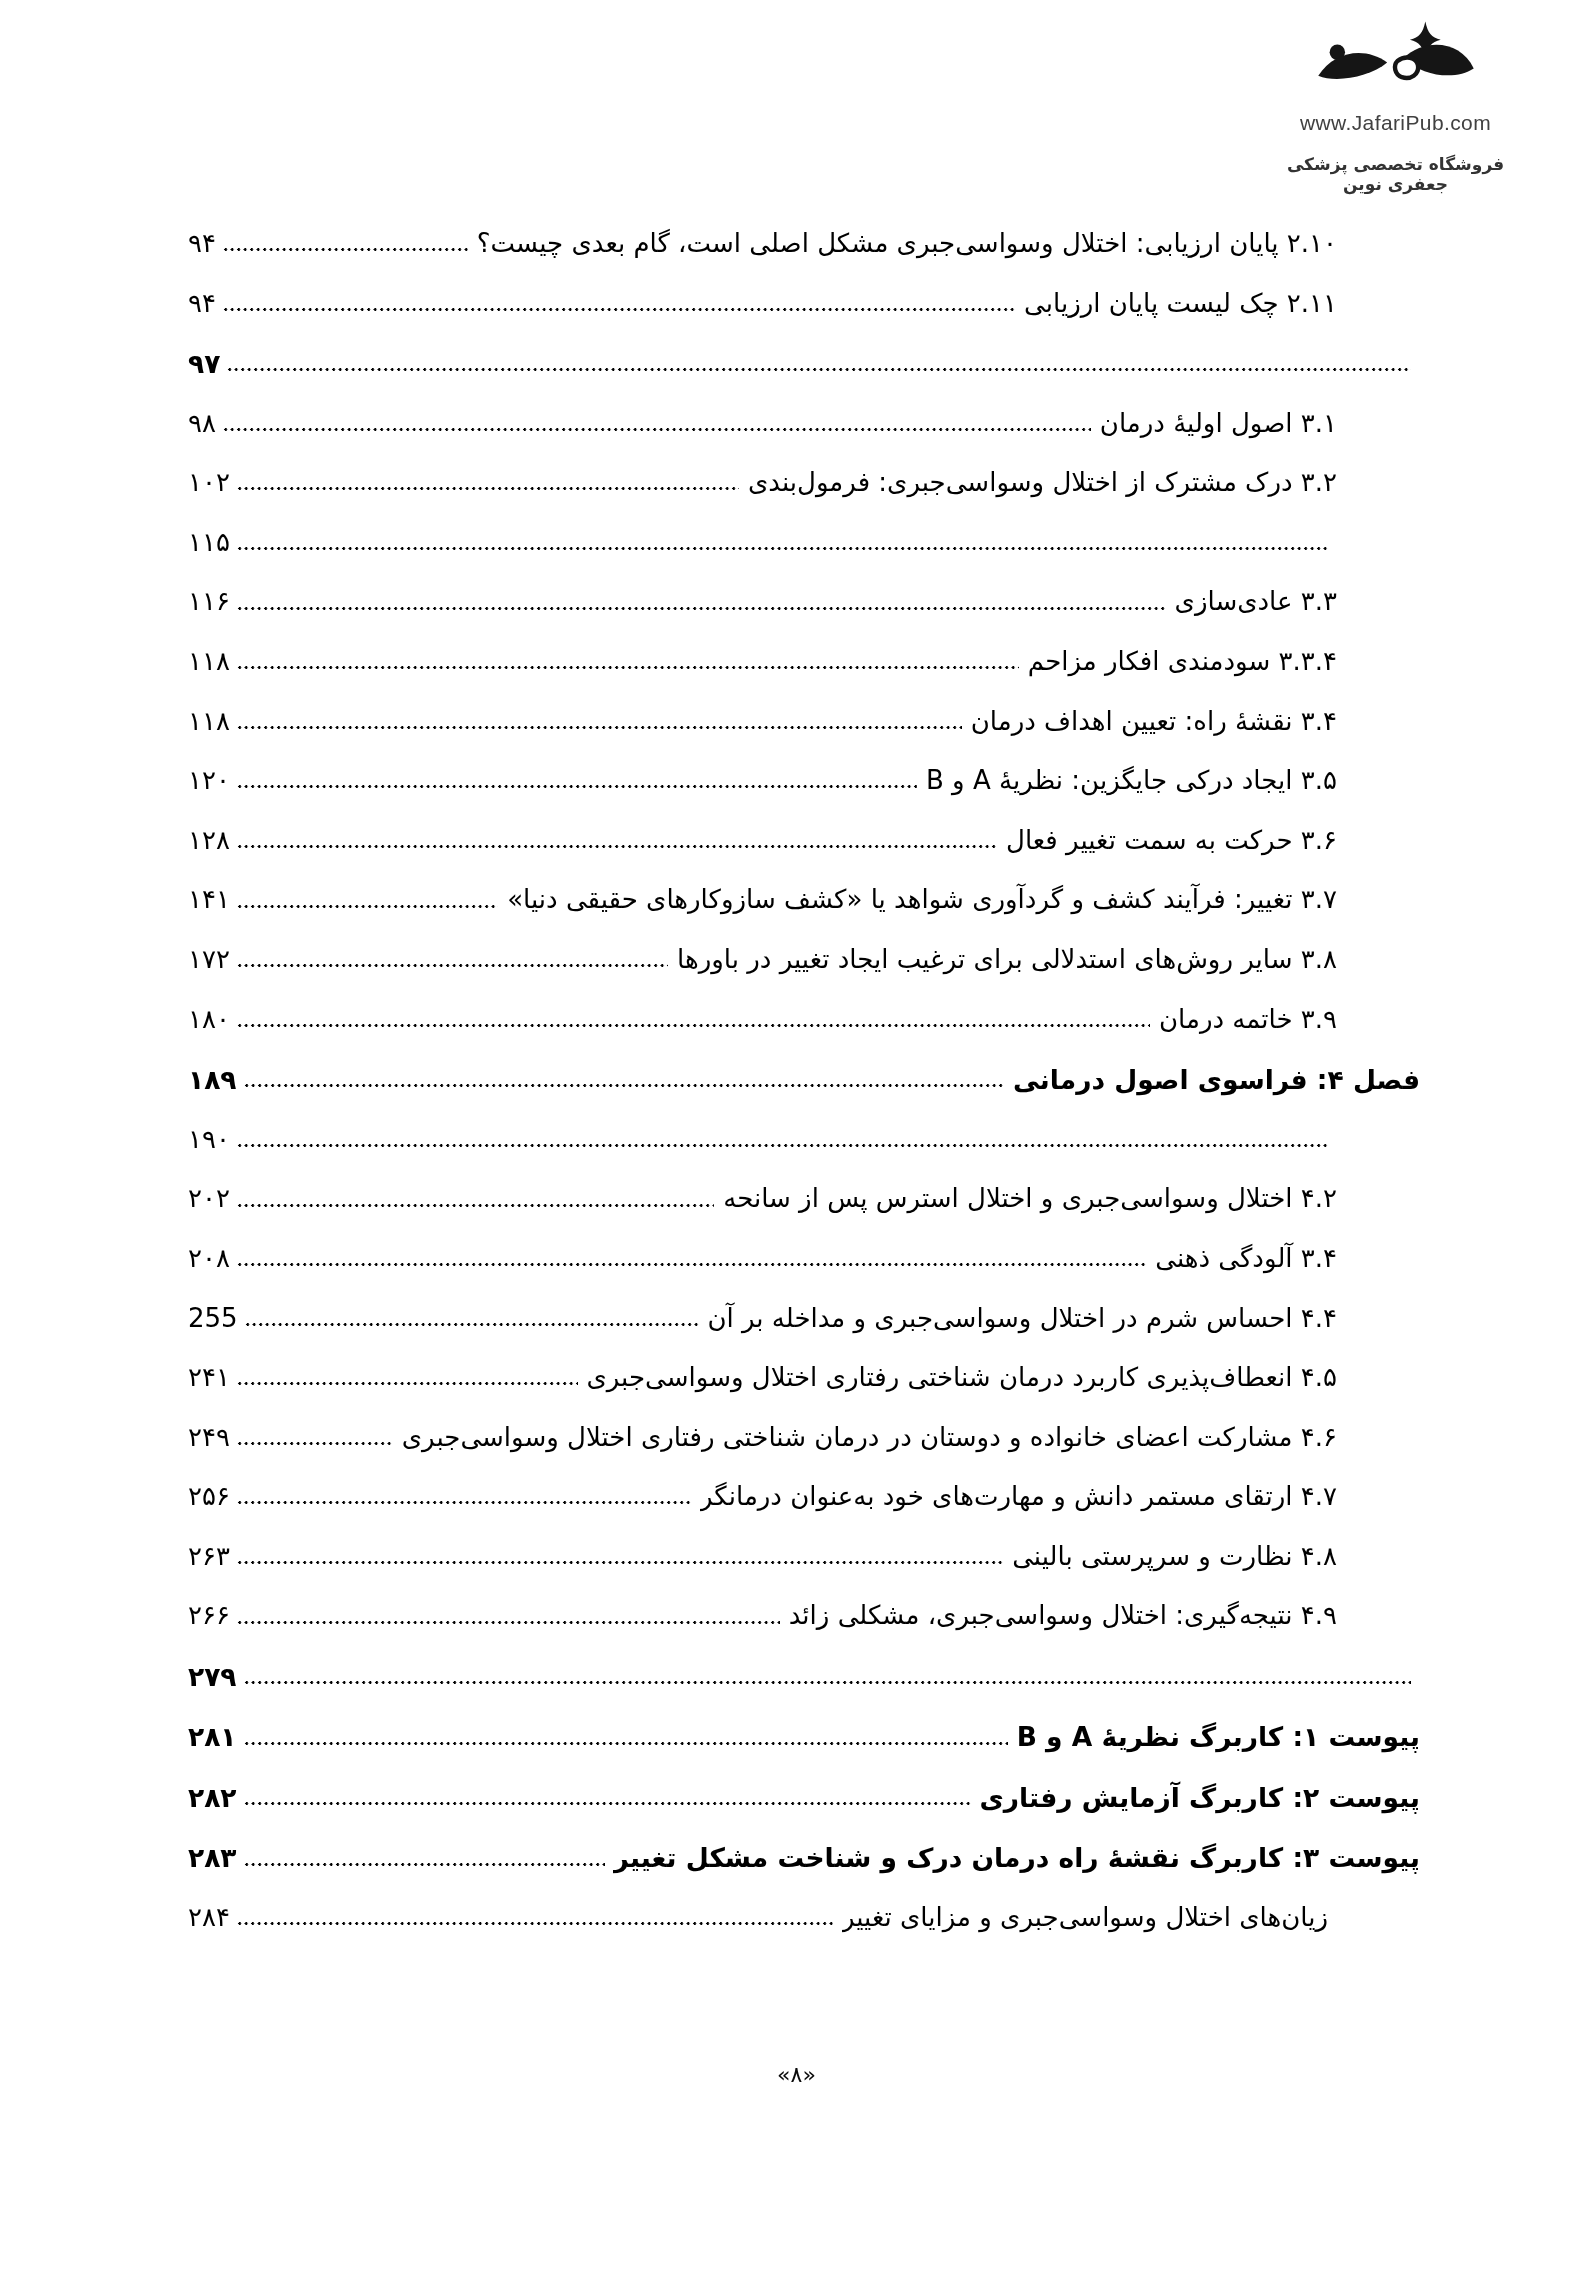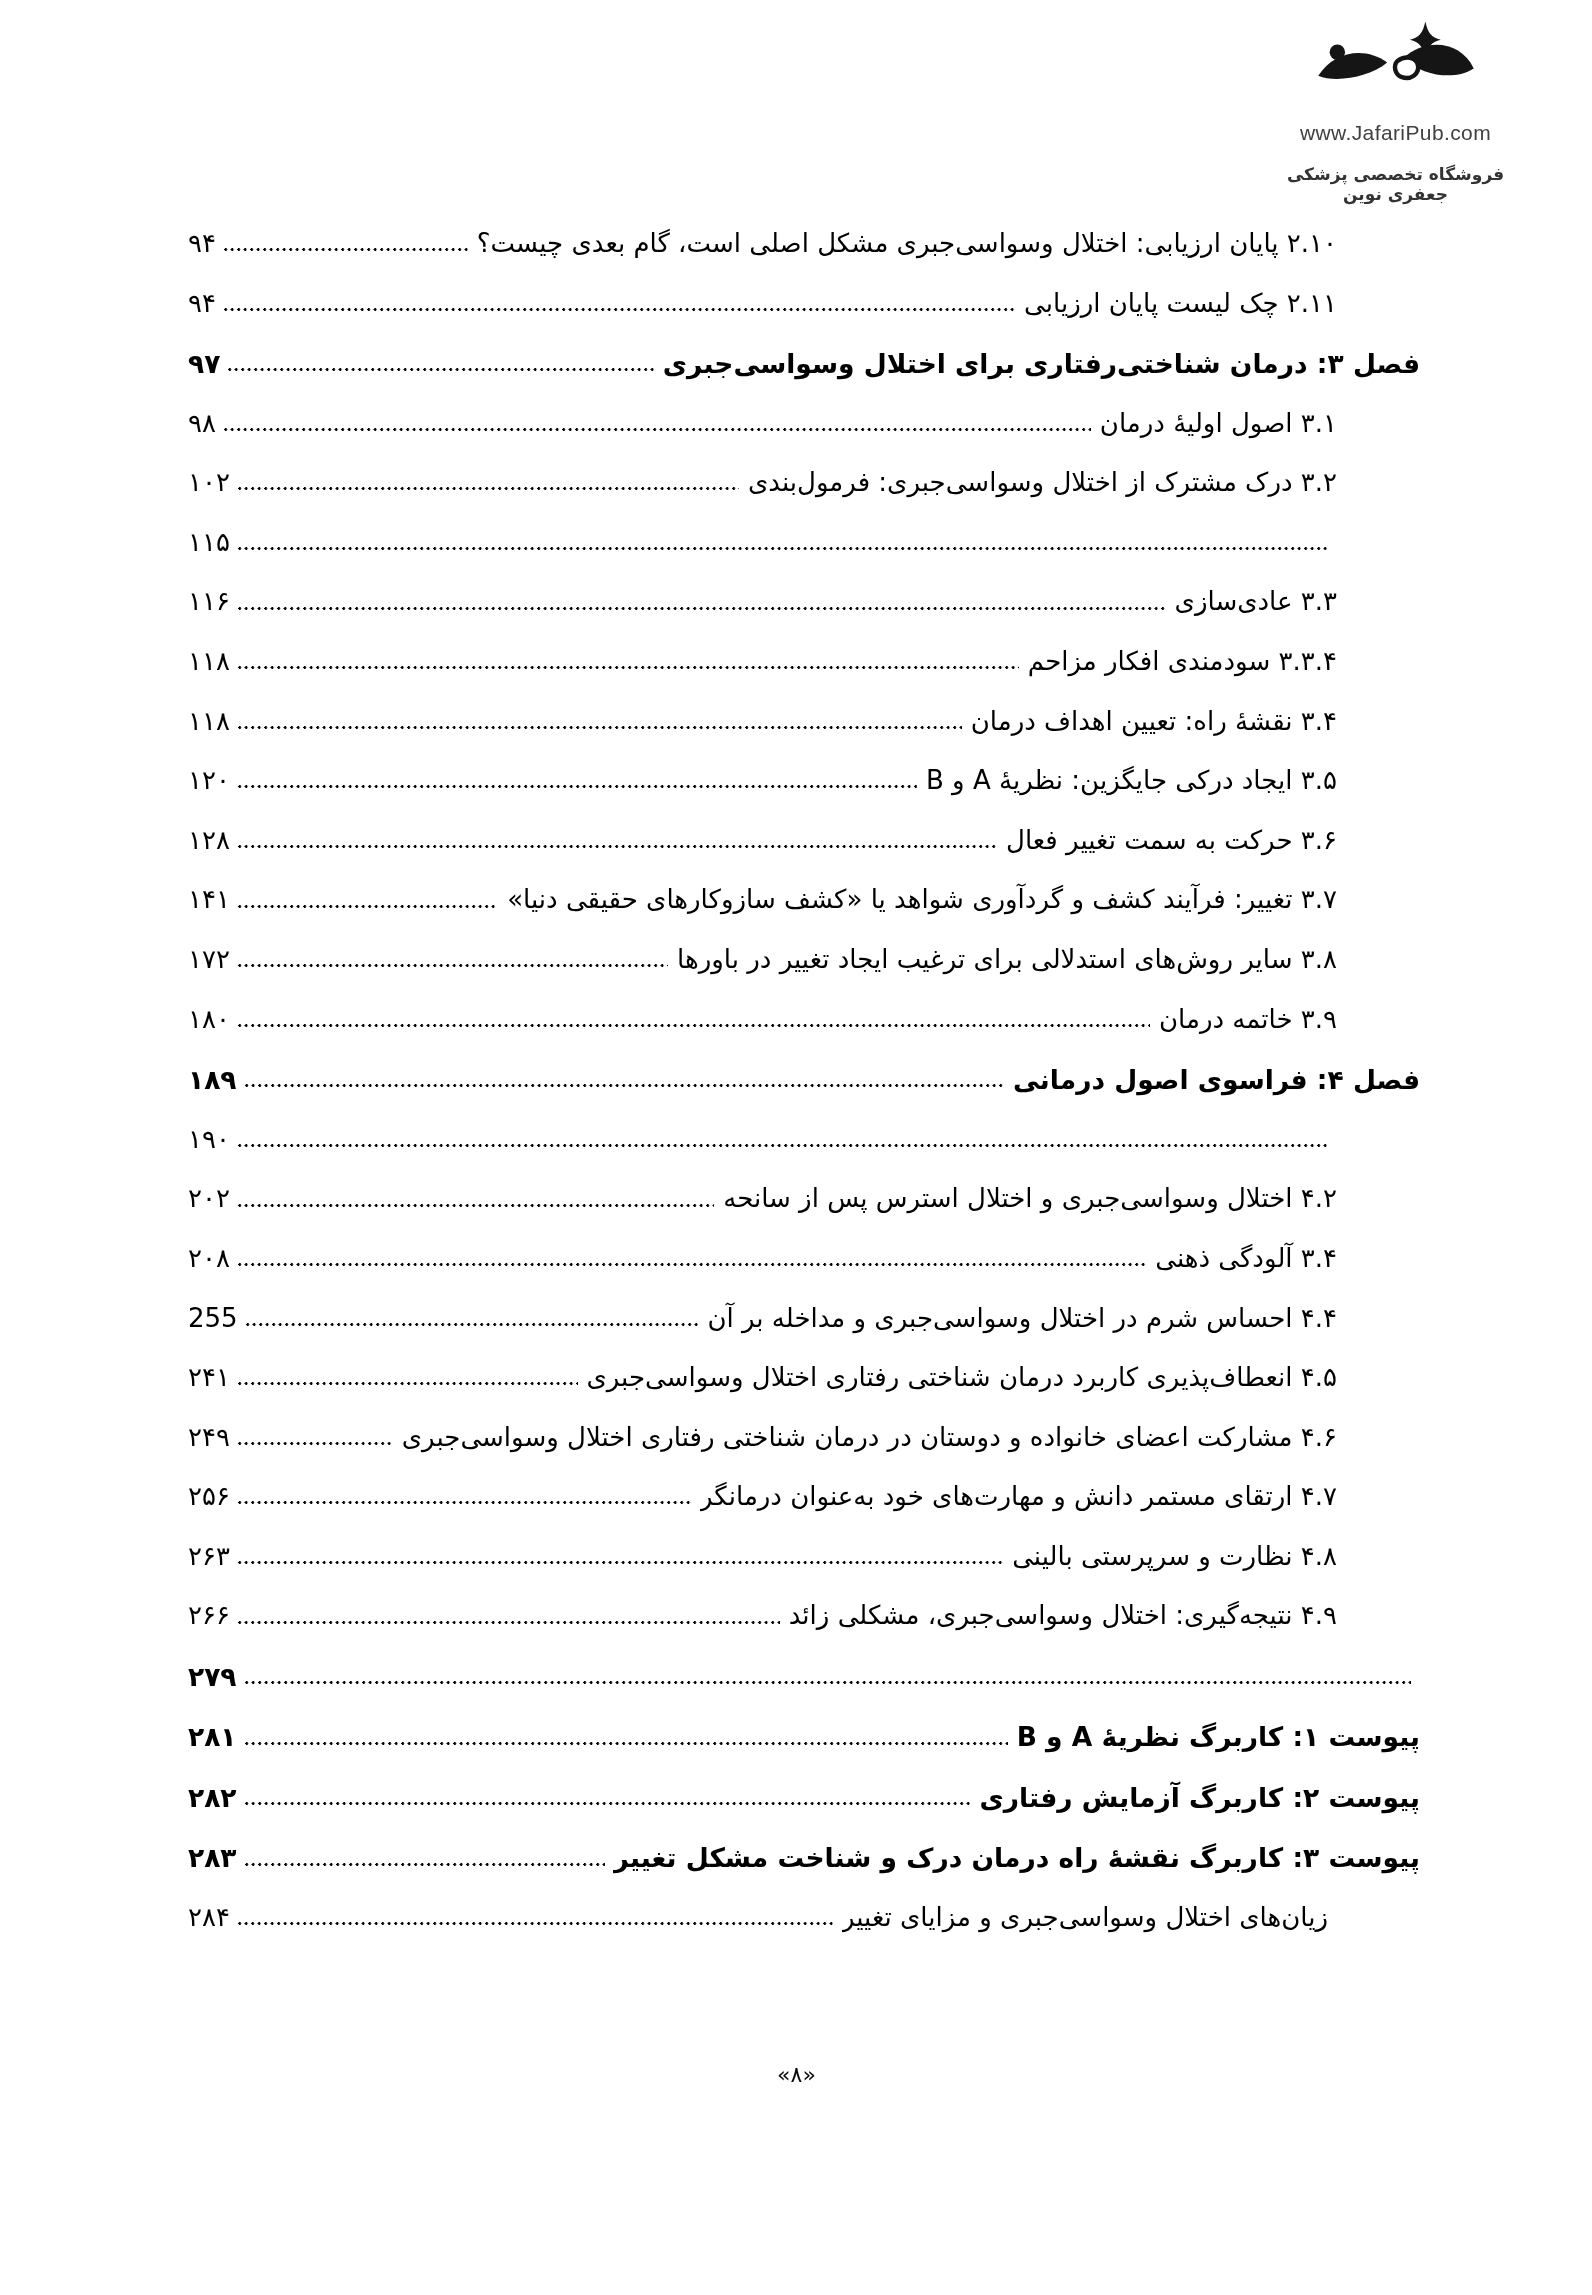--- a/index.html
+++ b/index.html
@@ -9,21 +9,21 @@
     overflow:hidden;
   }
   
   .brand{
     position:absolute;top:19.5px;right:78px;width:239px;
     text-align:center;color:#2f2f2f;
   }
   .brand .mark{width:164px;height:88px;display:block;margin:0 auto;}
   .brand-url{
     font-family:"Liberation Sans",sans-serif;
-    font-size:21px;color:#414141;margin-top:13px;letter-spacing:0.4px;
+    font-size:21px;color:#414141;margin-top:3px;letter-spacing:0.4px;
   }
   .brand-tagline{
     direction:rtl;font-size:17px;font-weight:bold;color:#333;margin-top:19px;
   }
   
   .toc{
     position:absolute;top:223px;right:173px;left:188px;
     direction:rtl;
   }
   .row{
@@ -75,21 +75,20 @@
       <span class="title">۲.۱۰ پایان ارزیابی: اختلال وسواسی‌جبری مشکل اصلی است، گام بعدی چیست؟</span>
       <span class="leader"></span>
       <span class="pagenum">۹۴</span>
     </div>
     <div class="row sub">
       <span class="title">۲.۱۱ چک لیست پایان ارزیابی</span>
       <span class="leader"></span>
       <span class="pagenum">۹۴</span>
     </div>
     <div class="row chapter">
-      <span class="title">فصل ۳: درمان شناختی‌رفتاری برای اختلال وسواسی‌جبری</span>
       <span class="leader"></span>
       <span class="pagenum">۹۷</span>
     </div>
     <div class="row sub">
       <span class="title">۳.۱ اصول اولیۀ درمان</span>
       <span class="leader"></span>
       <span class="pagenum">۹۸</span>
     </div>
     <div class="row sub">
       <span class="title">۳.۲ درک مشترک از اختلال وسواسی‌جبری: فرمول‌بندی</span>

